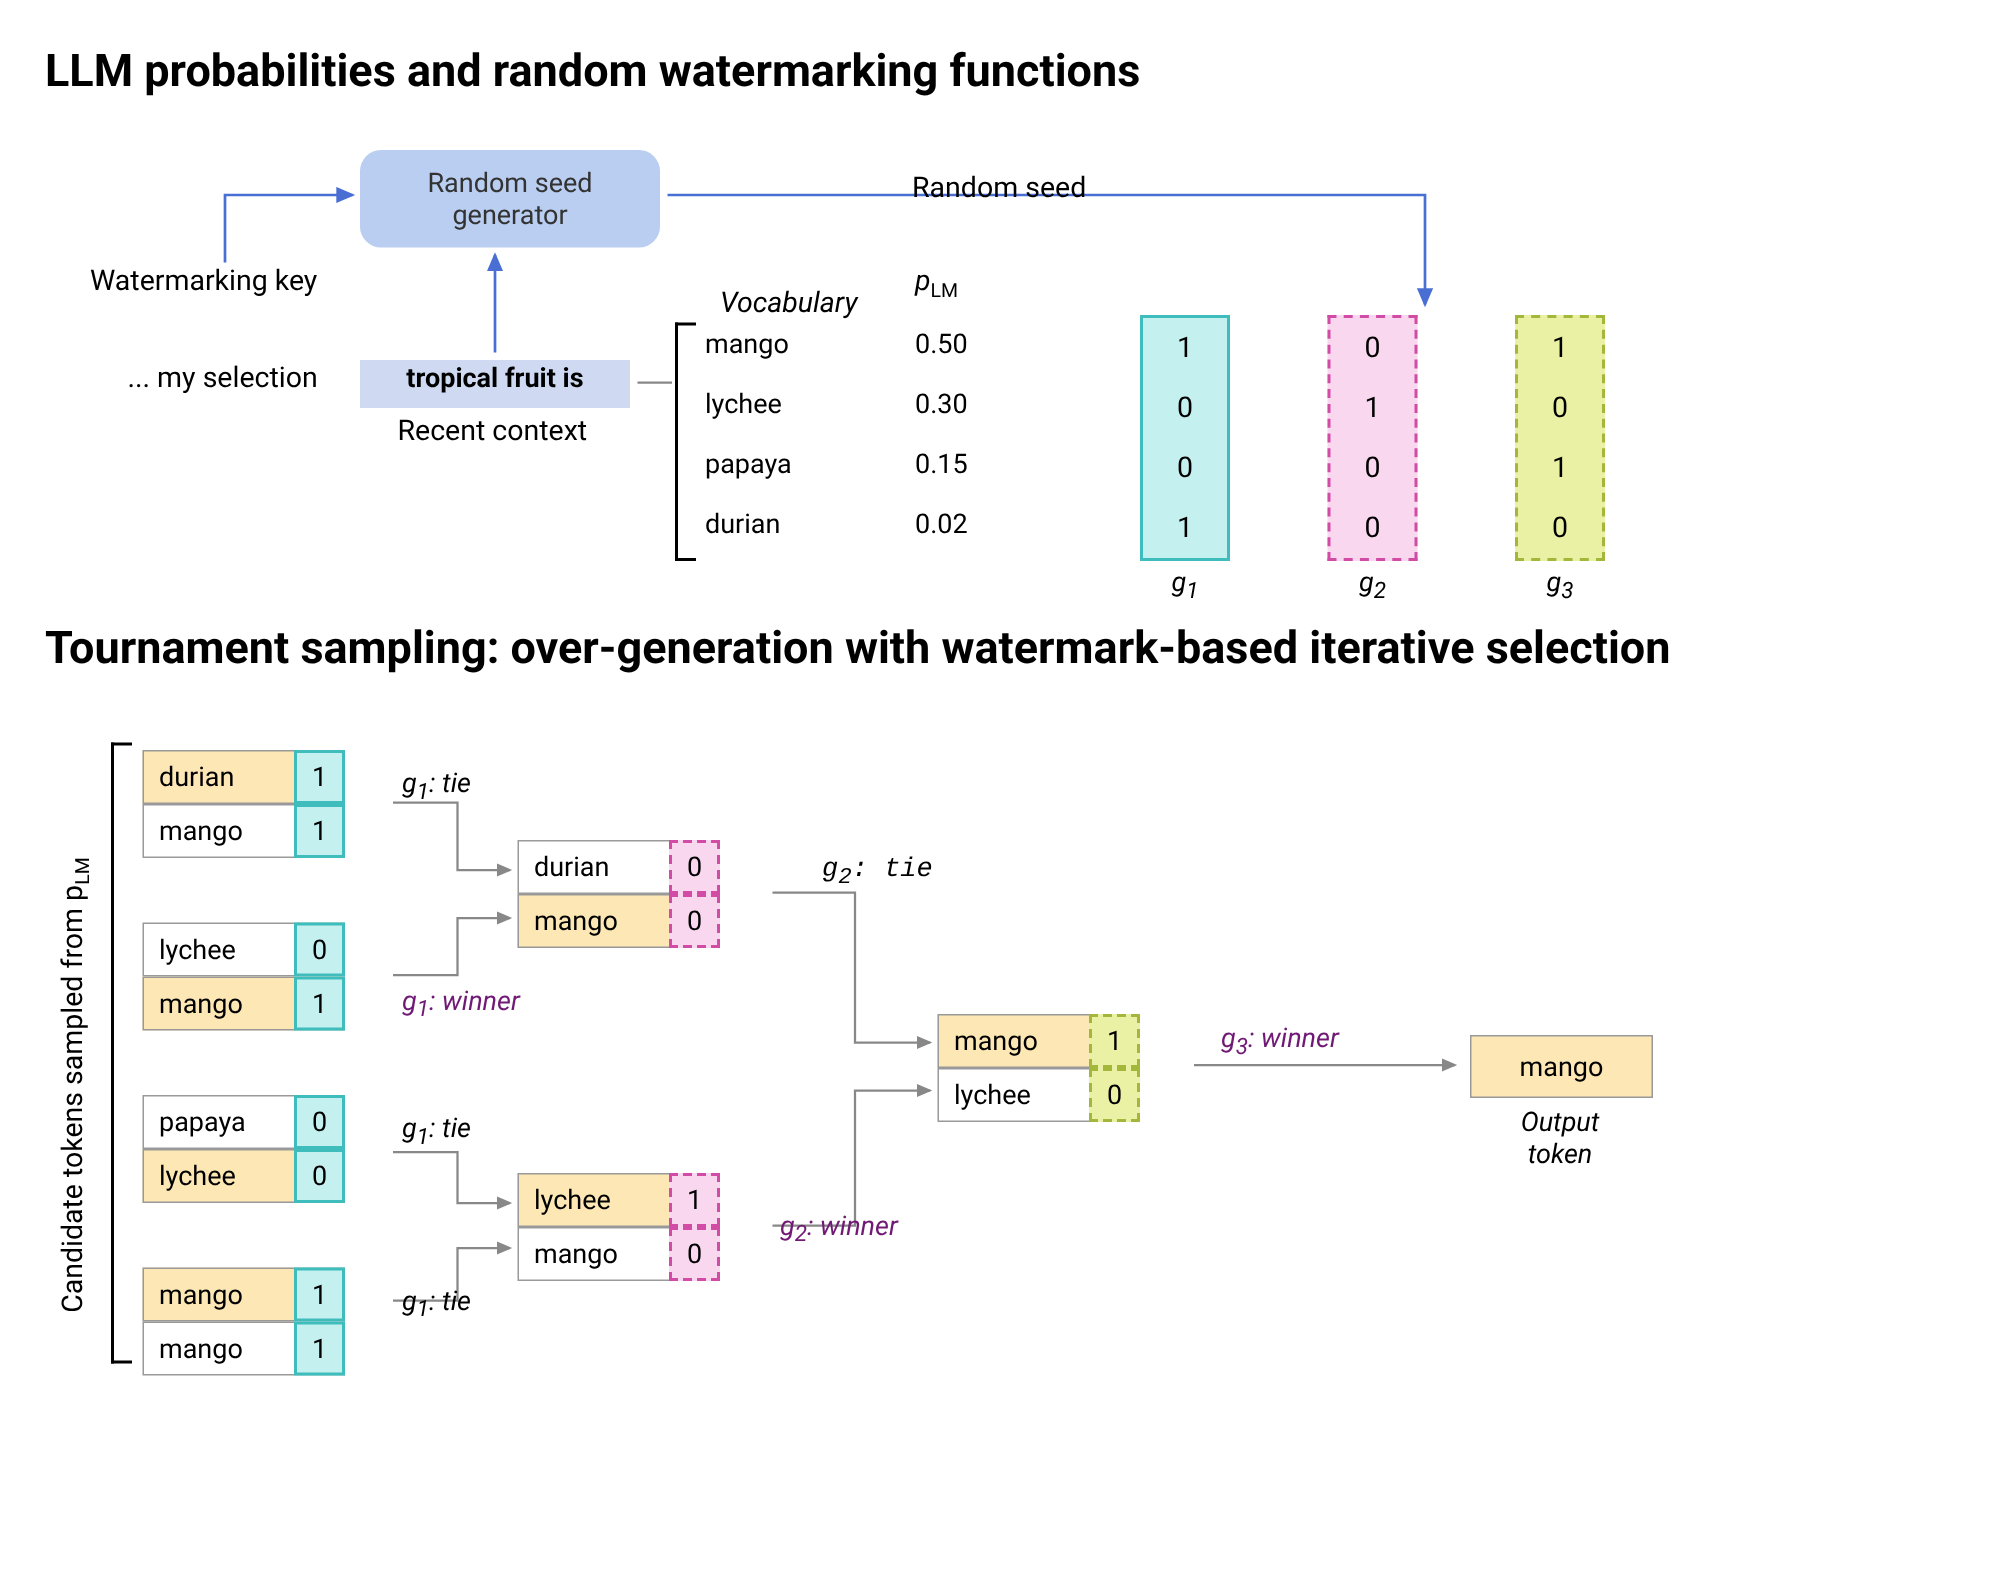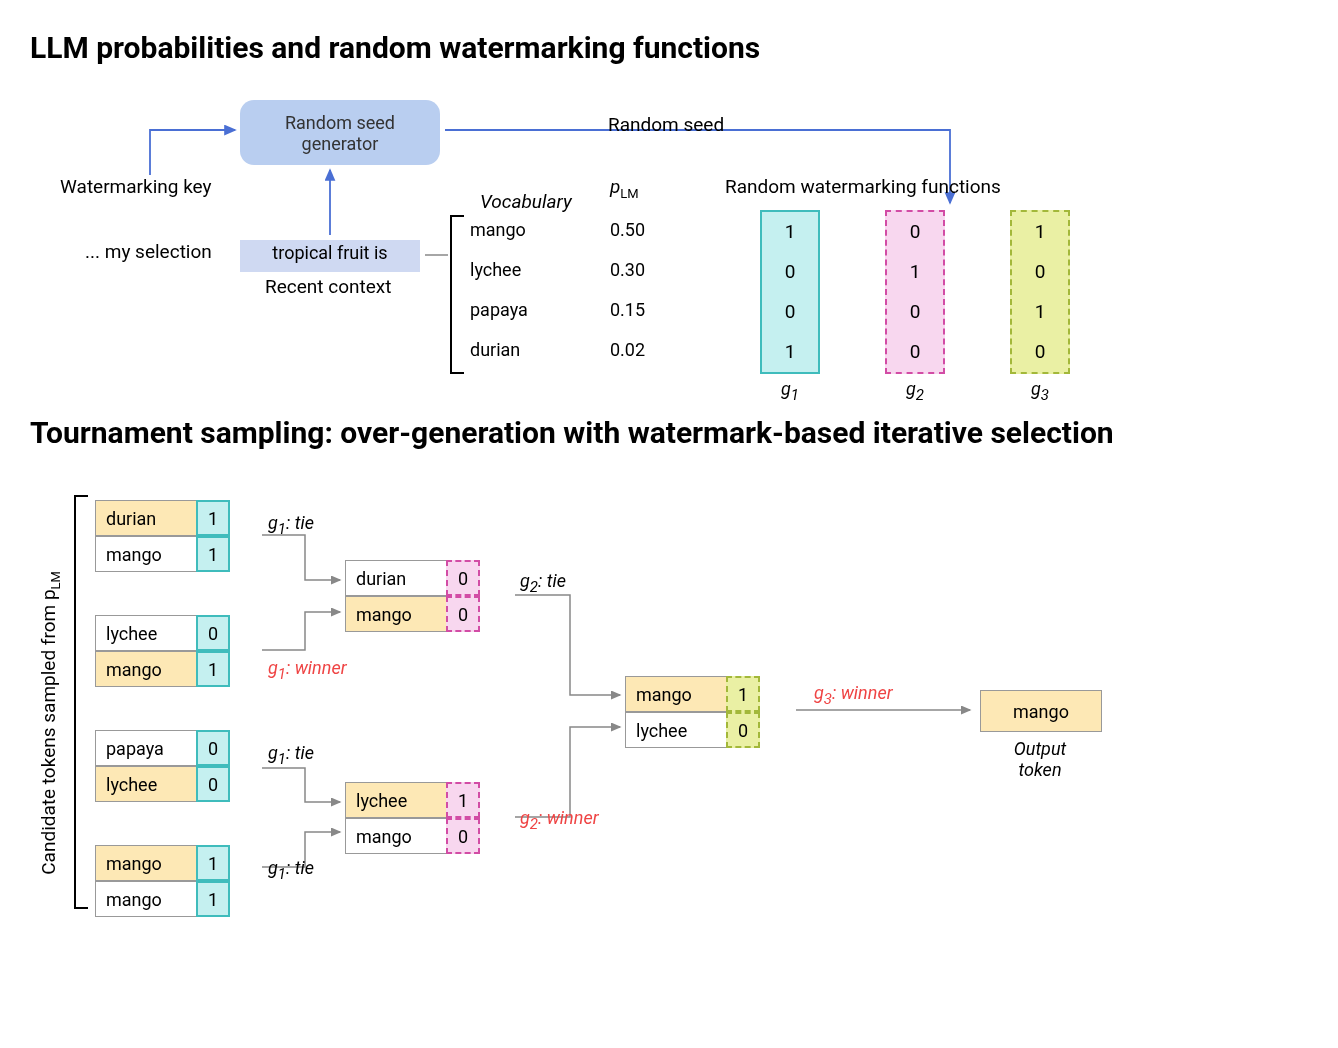--- a/index.html
+++ b/index.html
@@ -16,21 +16,21 @@
   .section1 { position: relative; height: 340px; }
   .label { position: absolute; font-size: 19px; }
   .box-seed {
     position: absolute; left: 210px; top: 25px; width: 200px; height: 65px;
     background: #b9cef0; border-radius: 14px; text-align: center;
     display: flex; flex-direction: column; justify-content: center;
     color: #333;
   }
   .box-context {
     position: absolute; left: 210px; top: 165px; width: 180px; height: 30px;
-    background: #cfd9f2; text-align: center; padding-top:2px;
+    background: #cfd9f2; text-align: center; padding-top:2px;font-weight:bold;
   }
   .vocab { position: absolute; left: 440px; top: 135px; line-height: 40px; }
   .plm { position: absolute; left: 580px; top: 135px; line-height: 40px; }
   .bracket {
     position: absolute; left: 420px; top: 140px; width: 12px; height: 155px;
     border-left: 2px solid #000; border-top: 2px solid #000; border-bottom: 2px solid #000;
   }
   .gcol {
     position: absolute; top: 135px; width: 60px; text-align: center;
   }
@@ -59,21 +59,21 @@
   .tok.win { background: #fde8b5; }
   .tok .name { flex:1; padding-left: 10px; }
   .bit {
     width: 34px; height: 36px; display:flex; align-items:center; justify-content:center;
     border: 2px solid; box-sizing: border-box; margin-right:-1px;
   }
   .bit.c1 { background: #c5f0f0; border-color: #3fbcbc; border-style: solid; }
   .bit.c2 { background: #f8d7ef; border-color: #d24ca5; border-style: dashed; }
   .bit.c3 { background: #eaf0a4; border-color: #a3b83a; border-style: dashed; }
   .note { position: absolute; font-style: italic; font-size: 18px; }
-  .note.winn { color: #ef4444; }
+  .note.winn { color: #701a75; }
   .out {
     position: absolute; width: 120px; height: 40px; border:1px solid #999;
     background: #fde8b5; display:flex; align-items:center; justify-content:center;
   }
   .outlabel { position: absolute; text-align:center; width:120px; }
 </style>
 </head>
 <body>
 
 <div class="title">LLM probabilities and random watermarking functions</div>
@@ -99,21 +99,20 @@
     <div>generator</div>
   </div>
 
   <div class="label" style="left:30px; top:100px;">Watermarking key</div>
   <div class="label" style="left:578px; top:38px;">Random seed</div>
 
   <div class="label" style="left:450px; top:115px;font-style:italic;">Vocabulary</div>
   <div class="label" style="left:580px; top:100px; font-style:italic;">
     <span>p</span><sub style="font-style:normal; font-size:13px;">LM</sub>
   </div>
-  <div class="label" style="left:695px; top:100px;">Random watermarking functions</div>
 
   <div class="label" style="left:55px; top:165px;">... my selection</div>
   <div class="box-context">tropical fruit is</div>
   <div class="label" style="left:235px; top:200px;">Recent context</div>
 
   <div class="bracket"></div>
   <div class="vocab">
     <div>mango</div>
     <div>lychee</div>
     <div>papaya</div>
@@ -223,21 +222,21 @@
         <span class="bit c2">0</span>
       </div>
       <div class="tok win" style="left: 315px; top: 322px;">
         <span class="name">lychee</span>
         <span class="bit c2">1</span>
       </div>
       <div class="tok" style="left: 315px; top: 358px;">
         <span class="name">mango</span>
         <span class="bit c2">0</span>
       </div>
-      <div class="note" style="left: 490px; top: 110px;"><i>g</i><sub>2</sub>: tie</div>
+      <div class="note" style="left: 518px; top: 110px; font-family: Liberation Mono, monospace;"><i>g</i><sub>2</sub>: tie</div>
       <div class="note winn" style="left: 490px; top: 347px;"><i>g</i><sub>2</sub>: winner</div>
     </div>
 
   <div id="col3">
       <div class="tok win" style="left: 595px; top: 216px;">
         <span class="name">mango</span>
         <span class="bit c3">1</span>
       </div>
       <div class="tok" style="left: 595px; top: 252px;">
         <span class="name">lychee</span>

